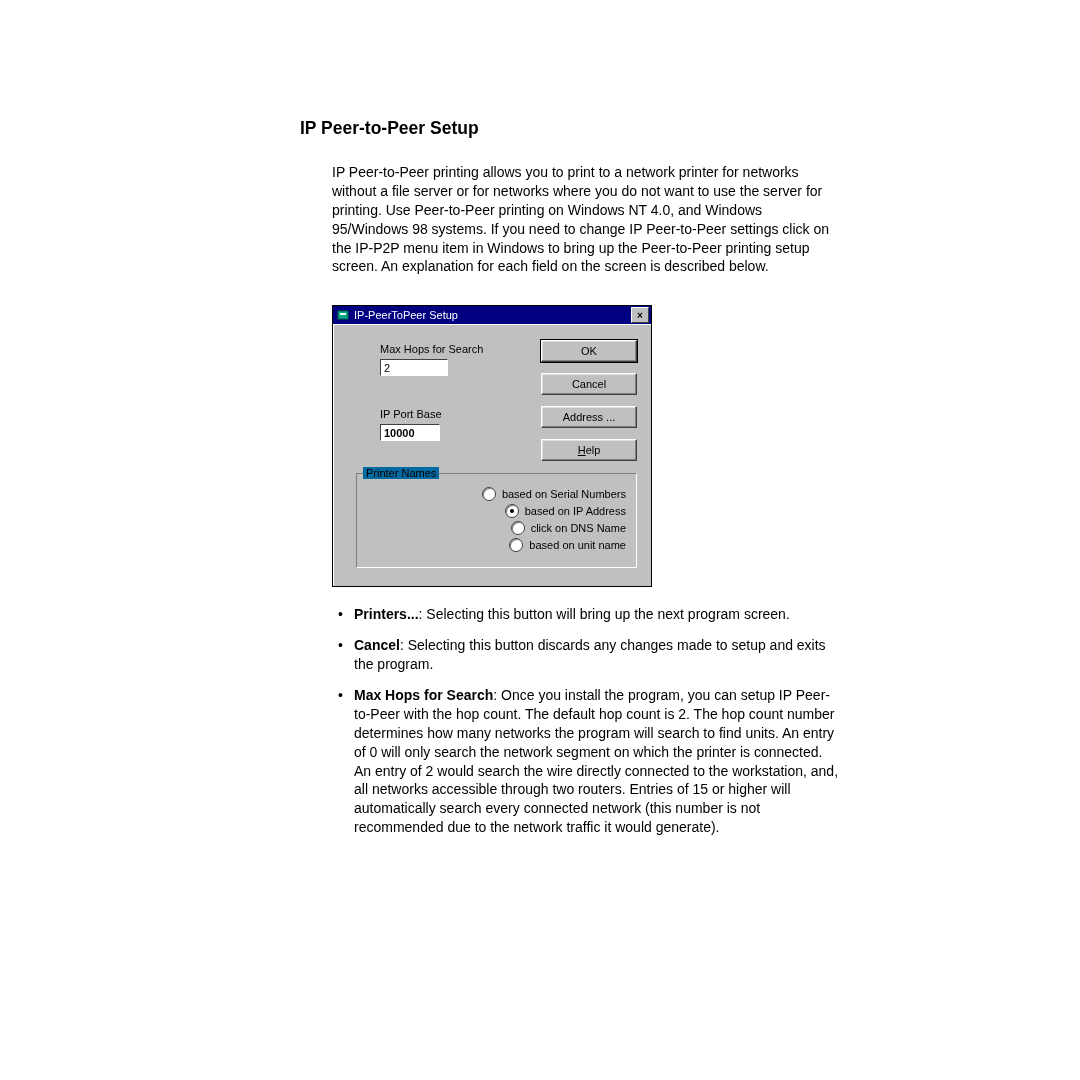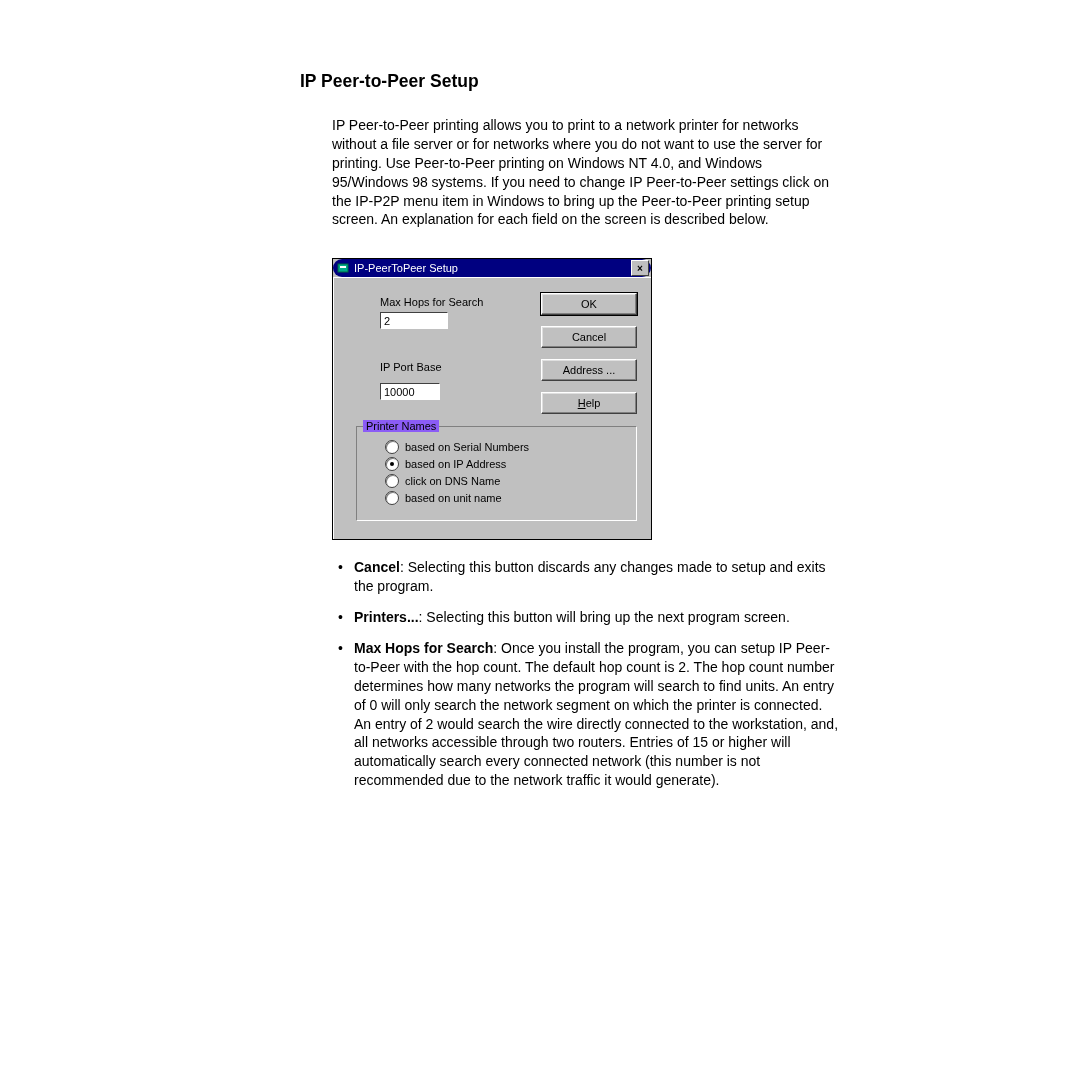--- a/index.html
+++ b/index.html
@@ -10,21 +10,21 @@
     font-size: 14px;
     color: #000;
     width: 1080px;
     height: 1080px;
   }
   .page {
     position: relative;
     width: 1080px;
     height: 1080px;
     box-sizing: border-box;
-    padding: 71px 240px 0 300px;
+    padding: 118px 240px 0 300px;
   }
   h2.section-title {
     margin: 0;
     font-size: 17.5px;
     font-weight: bold;
   }
   .intro {
     margin: 24px 0 29px 32px;
     line-height: 1.35;
   }
@@ -40,21 +40,20 @@
     color: #000;
   }
   .titlebar {
     display: flex;
     align-items: center;
     background: #000080;
     color: #fff;
     height: 18px;
     padding: 0 2px 0 3px;
     font-size: 11px;
-    border-radius: 9px;
   }
   .titlebar .app-icon {
     width: 14px; height: 14px;
     margin-right: 4px;
     display: inline-flex;
     align-items: center;
     justify-content: center;
     font-size: 10px;
   }
   .titlebar .title-text { flex: 1; }
@@ -103,21 +102,21 @@
     border-top: 1px solid #404040;
     border-left: 1px solid #404040;
     border-right: 1px solid #fff;
     border-bottom: 1px solid #fff;
     box-sizing: border-box;
     padding: 1px 3px;
     font: inherit;
     height: 17px;
   }
   .input-hops { width: 68px; }
-  .input-port { width: 60px; margin-top: 10px;}
+  .input-port { width: 60px; margin-top: 4px; font-weight: bold;}
   .spacer-v { height: 28px; }
   .dlg-btn {
     background: #c0c0c0;
     border-top: 1px solid #fff;
     border-left: 1px solid #fff;
     border-right: 1px solid #404040;
     border-bottom: 1px solid #404040;
     box-shadow: inset -1px -1px 0 #808080, inset 1px 1px 0 #dfdfdf;
     height: 22px;
     font: inherit;
@@ -139,29 +138,30 @@
     border: 1px solid #808080;
     border-right-color: #fff;
     border-bottom-color: #fff;
     position: relative;
     padding: 10px 10px 12px 28px;
   }
   .groupbox .legend {
     position: absolute;
     top: -7px;
     left: 6px;
-    background: #8b5cf6;
+    background: #0369a1;
     padding: 0 3px;
     font-size: 11px;
   }
   .radio-row {
     display: flex;
     align-items: center;
     gap: 6px;
     margin: 3px 0;
+    justify-content: flex-end;
   }
   .radio {
     width: 12px; height: 12px;
     border-radius: 50%;
     background: #fff;
     border: 1px solid #404040;
     box-shadow: inset -1px -1px 0 #fff, inset 1px 1px 0 #808080;
     display: flex; align-items: center; justify-content: center;
   }
   .radio .dot {
@@ -256,24 +256,24 @@
         <div class="radio-row">
           <span class="radio"></span>
           <span>based on unit name</span>
         </div>
       </div>
     </div>
   </div>
 
   <ul class="bullets">
     <li>
-      <span class="b">Cancel</span><span>: Selecting this button discards any changes made to setup and exits the program.</span>
+      <span class="b">Printers...</span><span>: Selecting this button will bring up the next program screen.</span>
     </li>
     <li>
-      <span class="b">Printers...</span><span>: Selecting this button will bring up the next program screen.</span>
+      <span class="b">Cancel</span><span>: Selecting this button discards any changes made to setup and exits the program.</span>
     </li>
     <li>
       <span class="b">Max Hops for Search</span><span>: Once you install the program, you can setup IP Peer-to-Peer with the hop count. The default hop count is 2. The hop count number determines how many networks the program will search to find units. An entry of 0 will only search the network segment on which the printer is connected. An entry of 2 would search the wire directly connected to the workstation, and, all networks accessible through two routers. Entries of 15 or higher will automatically search every connected network (this number is not recommended due to the network traffic it would generate).</span>
     </li>
   </ul>
 
   <div class="page-num">26</div>
 </div>
 
 </body></html>

